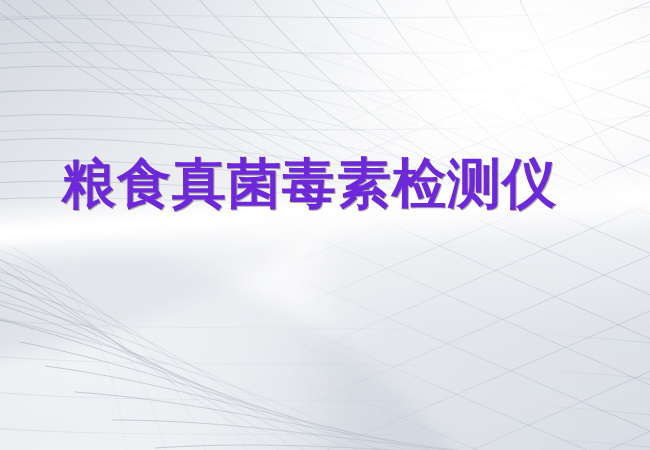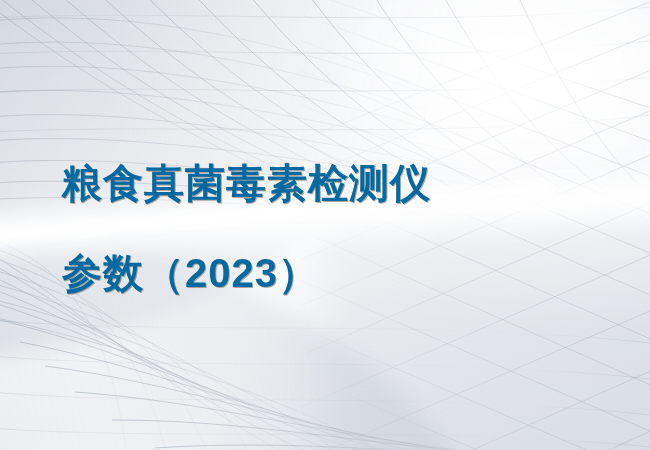--- a/index.html
+++ b/index.html
@@ -108,22 +108,22 @@
   }
 
   
   .title-block {
     position: absolute;
     left: 62px;
     top: 138px;
     width: 520px;
   }
   .title-line {
-    color: #0369a1;
-    font-size: 40px;
+    color: #6d28d9;
+    font-size: 54px;
     font-weight: bold;
     line-height: 90px;
     letter-spacing: 1px;
     white-space: nowrap;
     text-shadow: 1px 1px 0 rgba(90,70,55,0.45);
     font-family: "Liberation Sans", "DejaVu Sans", sans-serif;
   }
 </style>
 </head>
 <body>
@@ -244,16 +244,15 @@
       <path d="M-10,428 C 180,442 430,424 660,448"></path>
     </g>
   </svg>
 
   <div class="glow-topright"></div>
   <div class="light-ribbon"></div>
   <div class="light-ribbon2"></div>
 
   <div class="title-block">
     <div class="title-line">粮食真菌毒素检测仪</div>
-    <div class="title-line">参数（2023）</div>
   </div>
 
 </div>
 
 </body></html>

